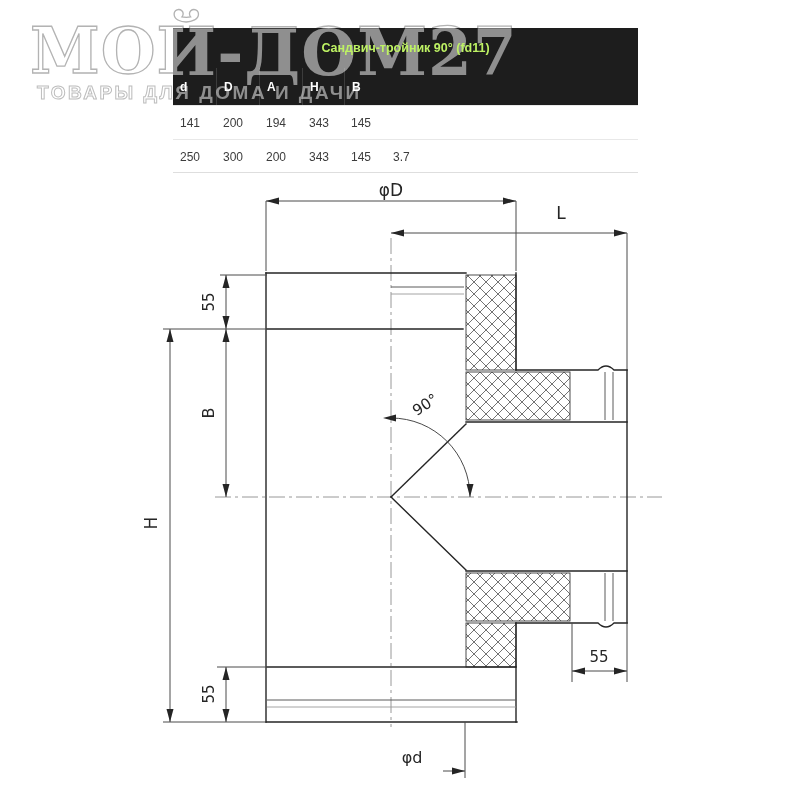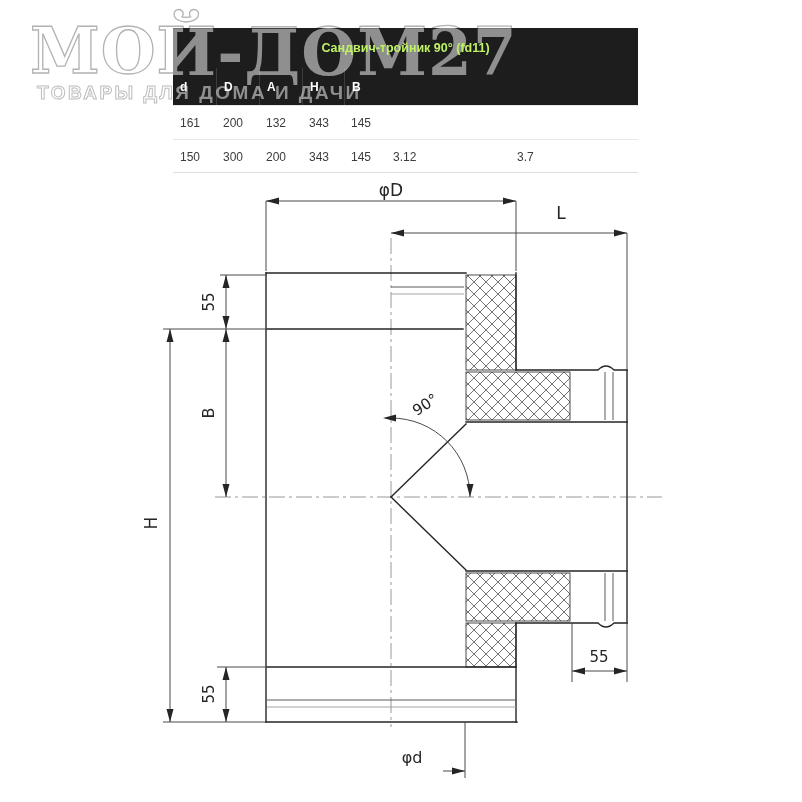--- a/index.html
+++ b/index.html
@@ -197,31 +197,30 @@
 
     <div class="t-grid t-head">
       <div class="cell">d</div>
       <div class="cell">D</div>
       <div class="cell">A</div>
       <div class="cell">H</div>
       <div class="cell">B</div>
     </div>
 
     <div class="t-grid t-row">
-      <div class="cell">161</div>
+      <div class="cell">141</div>
       <div class="cell">200</div>
-      <div class="cell">132</div>
+      <div class="cell">194</div>
       <div class="cell">343</div>
       <div class="cell">145</div>
     </div>
 
     <div class="t-grid t-row">
-      <div class="cell">150</div>
+      <div class="cell">250</div>
       <div class="cell">300</div>
       <div class="cell">200</div>
       <div class="cell">343</div>
       <div class="cell">145</div>
-      <div class="cell">3.12</div>
       <div class="cell">3.7</div>
     </div>
   </div>
 
 </div>
 
 </body></html>

